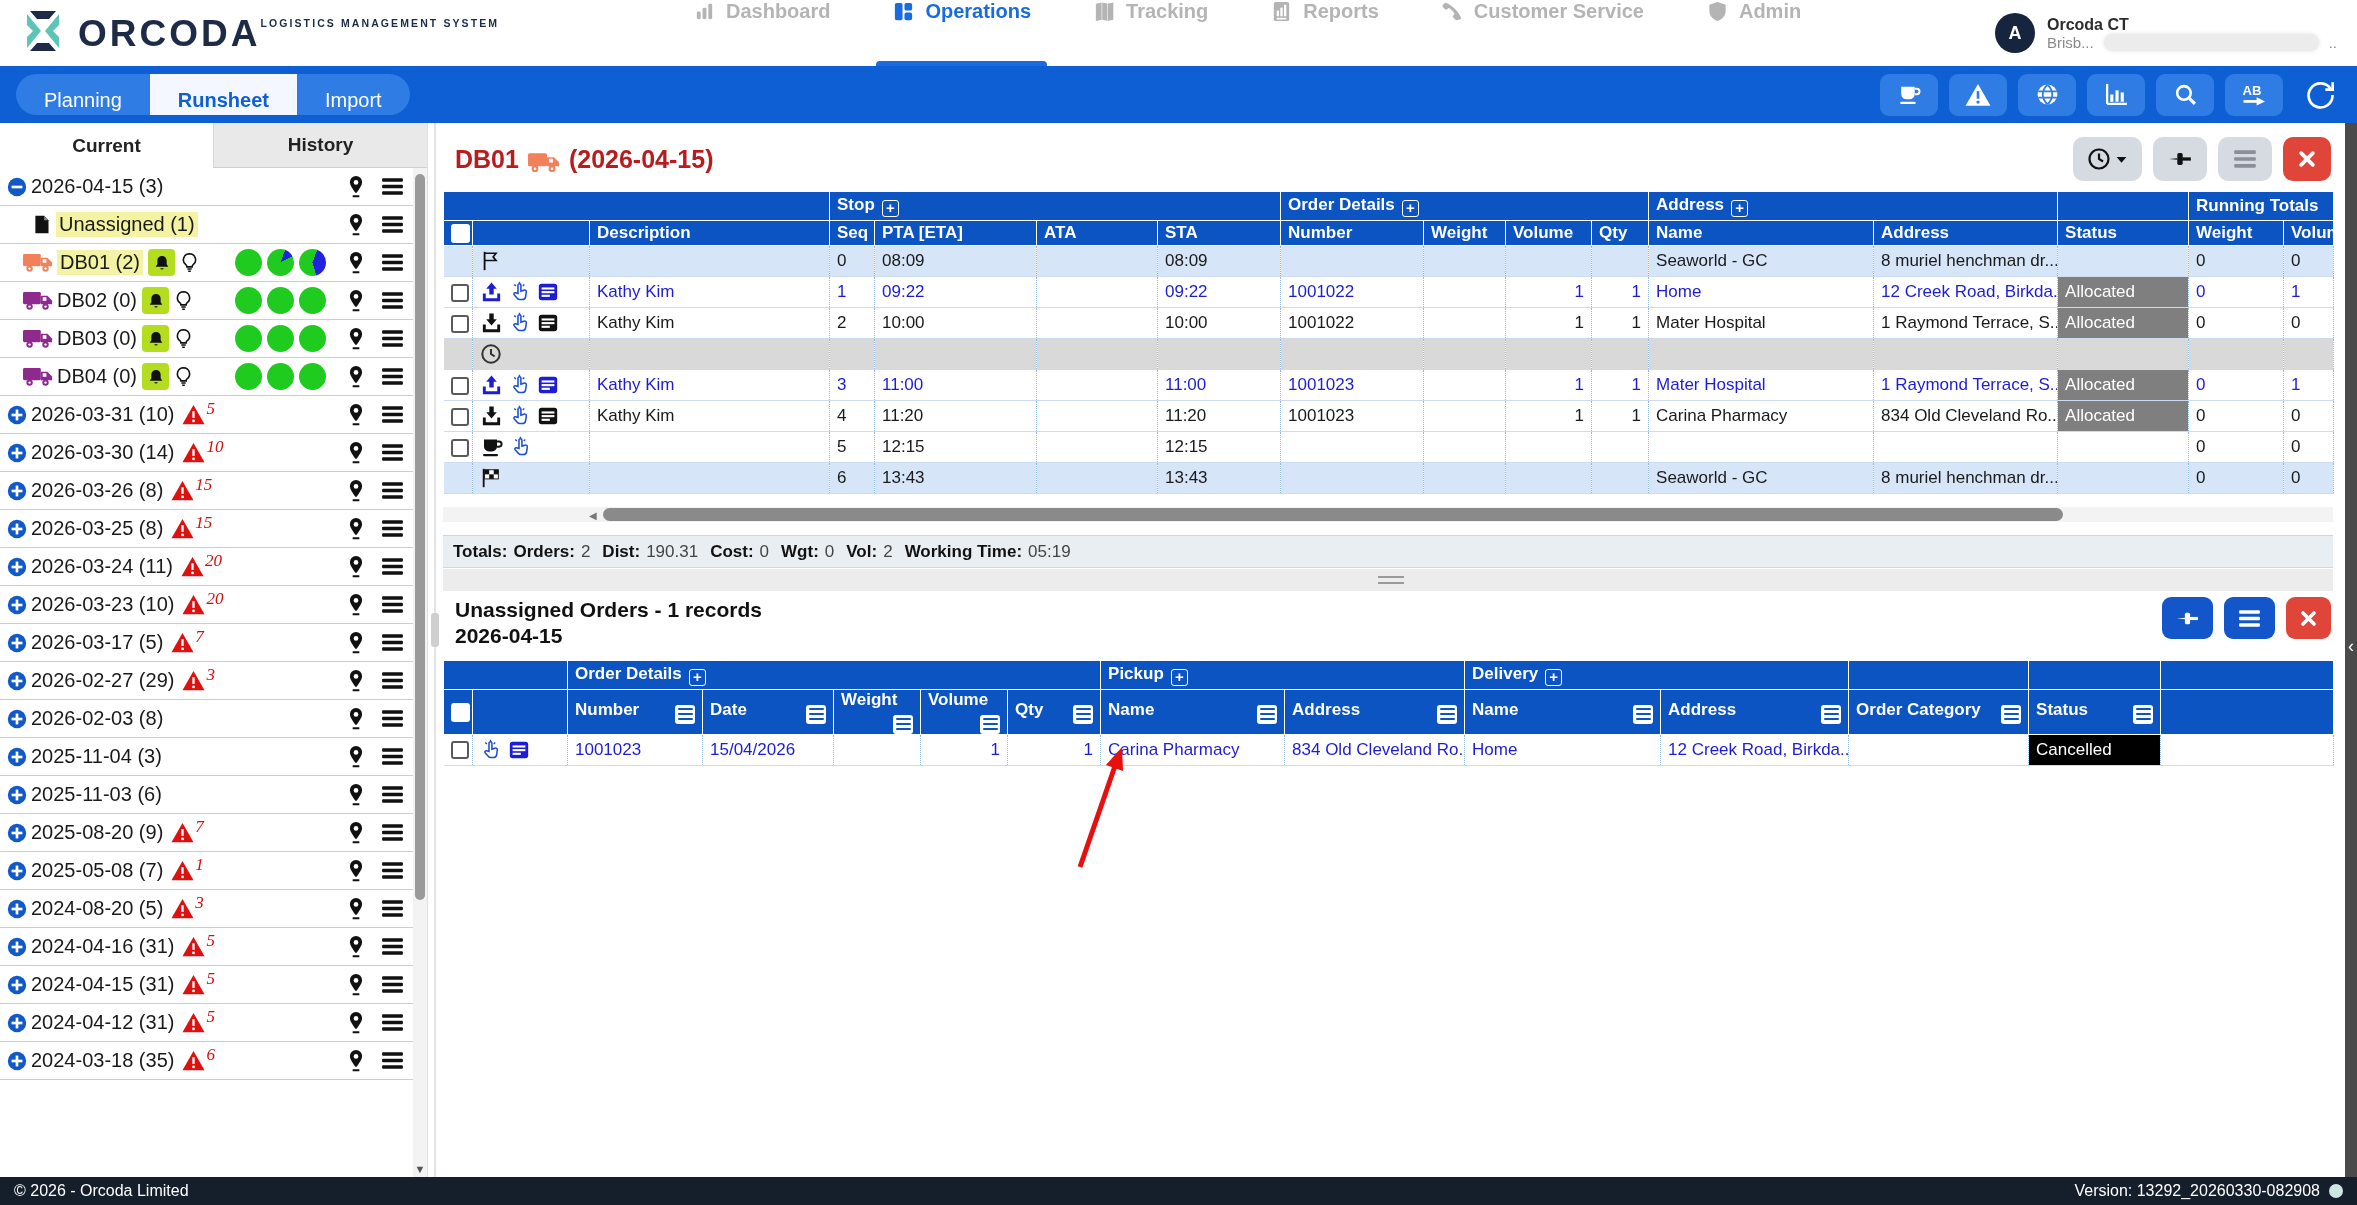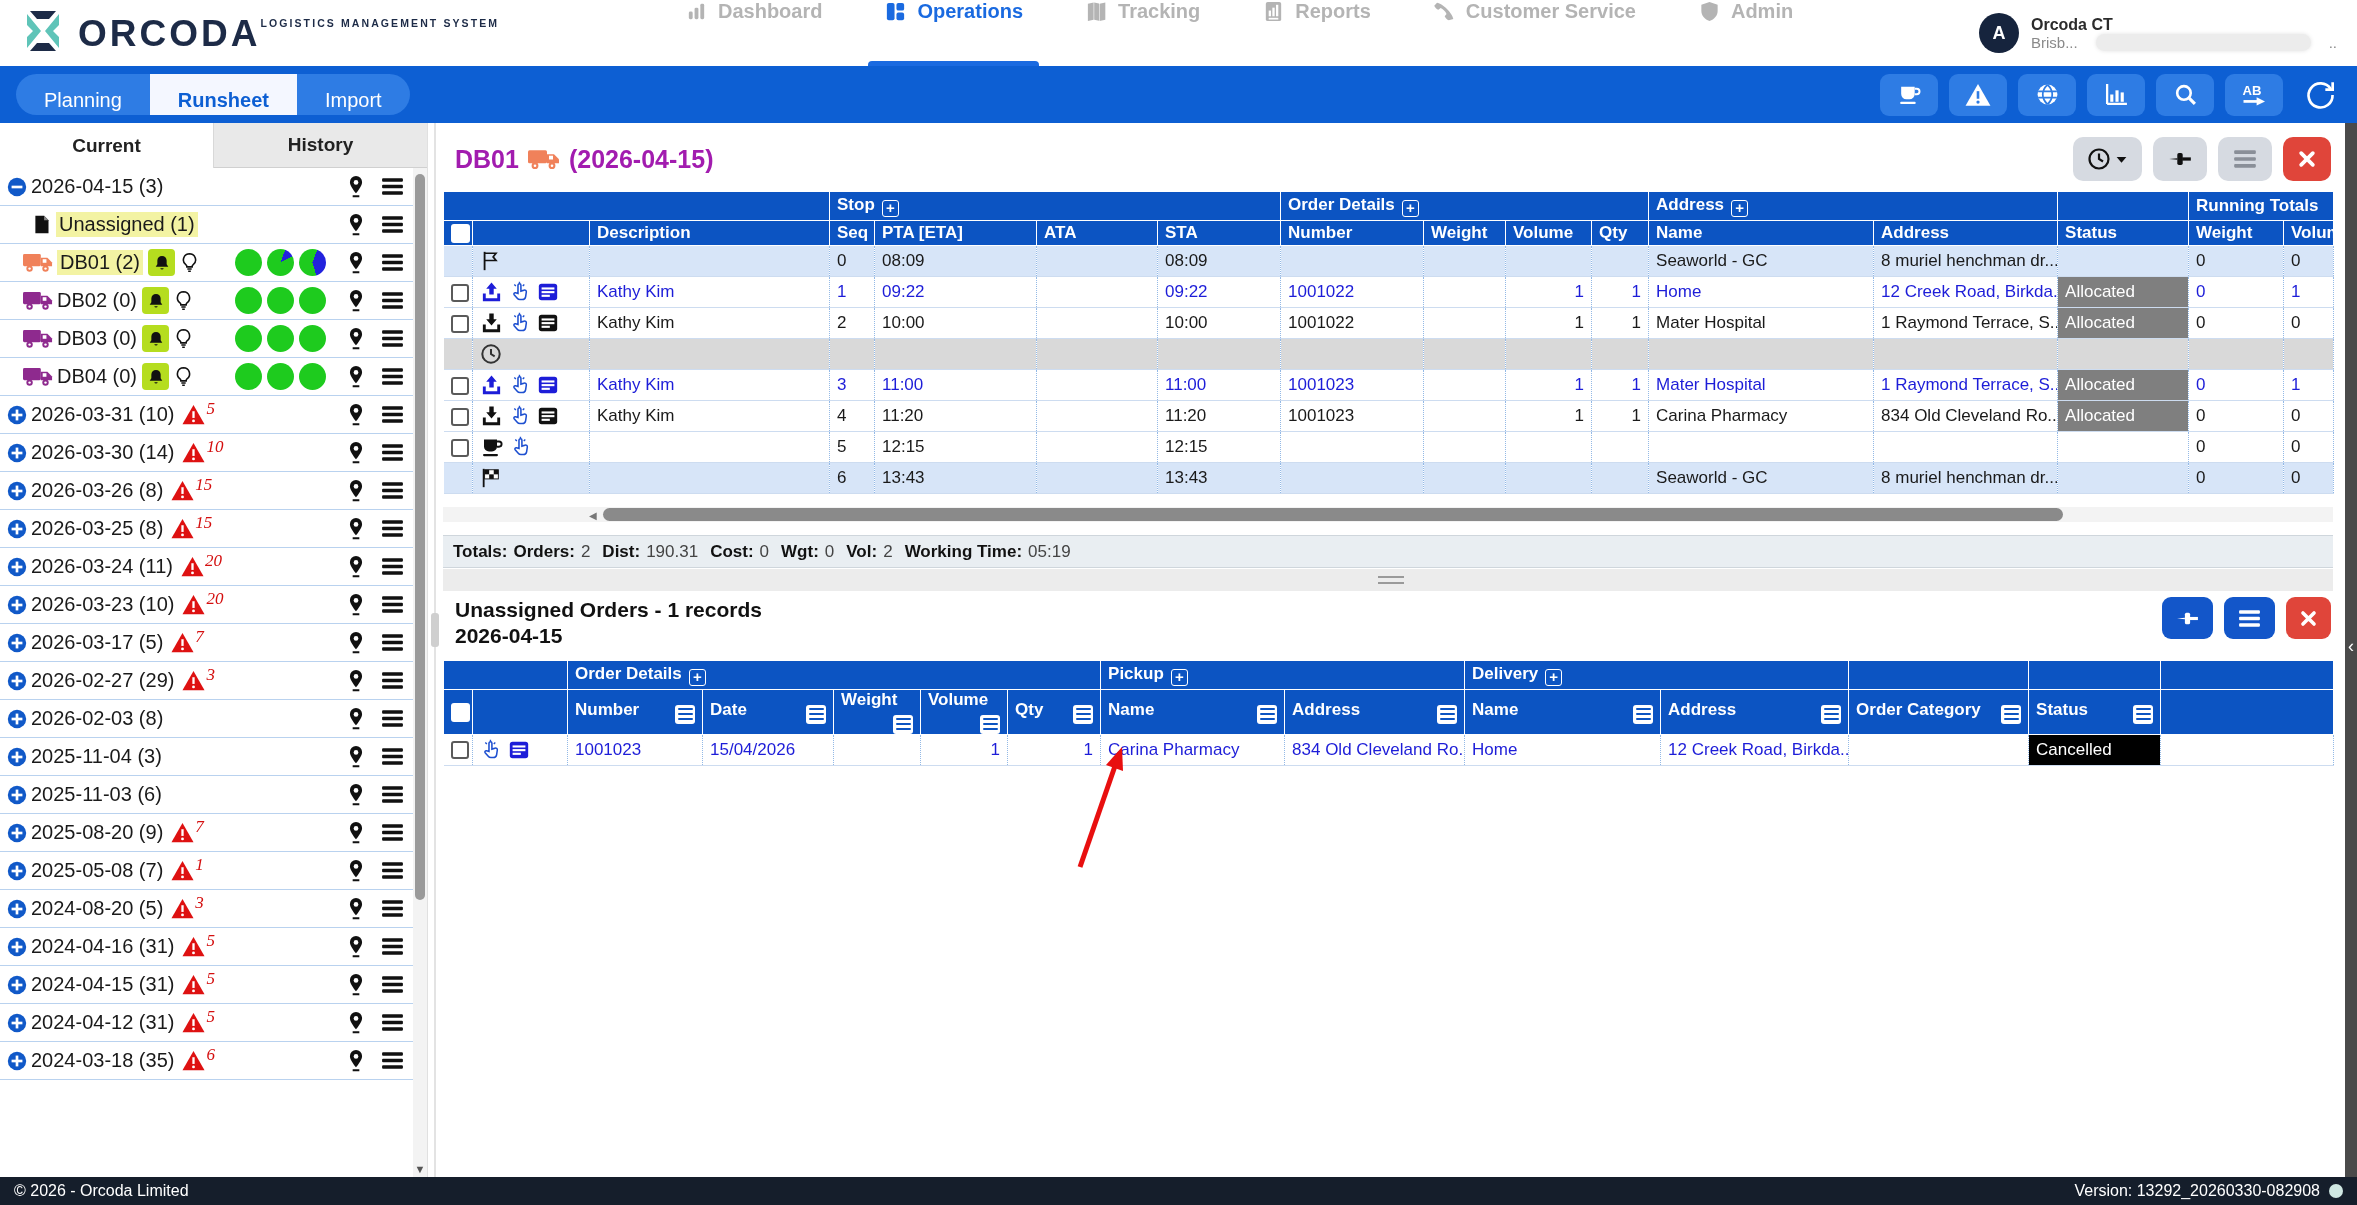--- a/index.html
+++ b/index.html
@@ -22,21 +22,21 @@
   .nav{flex:1;display:flex;justify-content:center;gap:62px;align-items:center;height:100%}
   .nav-item{display:flex;gap:10px;font-size:20px;font-weight:700;
     color:#b4b4b4;position:relative;height:100%;cursor:pointer}
   .nav-item.active{color:#1a6ae0}
   .nav-item.active::after{content:"";position:absolute;left:-16px;right:-16px;bottom:0;height:5px;
     border-radius:4px 4px 0 0;background:#1a6ae0}
   .userbox{display:flex;align-items:center;gap:12px}
   .avatar{width:40px;height:40px;border-radius:50%;background:#16243d;color:#fff;display:flex;
     align-items:center;justify-content:center;font-size:18px;font-weight:700}
   .user-name{font-size:16px;color:#2c2c2c;font-weight:600}
-  .user-sub{font-size:15px;color:#8a8a8a;display:flex;align-items:center;gap:18px}
+  .user-sub{font-size:15px;color:#8a8a8a;display:flex;align-items:center;gap:10px}
   .redact{display:inline-block;width:215px;height:17px;border-radius:9px;background:#ececec;
     box-shadow:0 0 4px #e3e3e3}
 
   
   .toolbar{height:57px;background:var(--toolbar-blue);display:flex;align-items:center;
     padding:0 16px;flex:0 0 57px}
   .tb-tabs{display:flex;border-radius:22px;overflow:hidden}
   .tb-tab{padding:6px 28px;height:41px;line-height:41px;font-size:20px;color:#fff;
     background:var(--btn-blue);cursor:pointer}
   .tb-tab.active{background:#f4f7ff;color:var(--toolbar-blue);font-weight:600}
@@ -75,21 +75,21 @@
   .sb-thumb{position:absolute;top:6px;left:2px;width:10px;border-radius:5px;background:#9a9a9a;height:72%}
   .sb-down{position:absolute;bottom:2px;left:1px;width:12px;text-align:center;font-size:11px;color:#555}
 
   .vdiv{width:15px;flex:0 0 15px;background:#fff;position:relative}
   .vdiv::before{content:"";position:absolute;left:6px;top:0;bottom:0;width:2px;background:#e3e3e3}
   .vdiv .grip{position:absolute;left:3px;top:490px;width:8px;height:34px;background:#cfcfcf;border-radius:3px}
 
   
   .main{flex:1;position:relative;min-width:0;padding-right:12px;overflow:hidden}
   .run-hdr{height:60px;display:flex;align-items:center;padding:12px 14px 0 12px}
-  .run-title{font-size:25px;font-weight:700;display:flex;align-items:center;gap:9px;color:#a21caf}
+  .run-title{font-size:25px;font-weight:700;display:flex;align-items:flex-end;gap:9px;color:#b91c1c}
   .hdr-btns{margin-left:auto;display:flex;gap:11px;align-items:center}
   .gbtn{height:44px;border-radius:10px;background:#d6dae1;display:flex;align-items:center;
     justify-content:center;gap:4px;cursor:pointer;padding:0 14px}
   .gbtn.red{background:#e0453a}
   .bbtn{height:42px;border-radius:9px;background:#1356c9;display:flex;align-items:center;
     justify-content:center;cursor:pointer;padding:0 13px}
   .bbtn.red{background:#e0453a}
 
   table.dtable{border-collapse:collapse;table-layout:fixed;width:1890px;font-size:17px;margin-top:8px}
   .dtable th{background:var(--hblue);color:#fff;font-weight:700;text-align:left;padding:0 7px;

